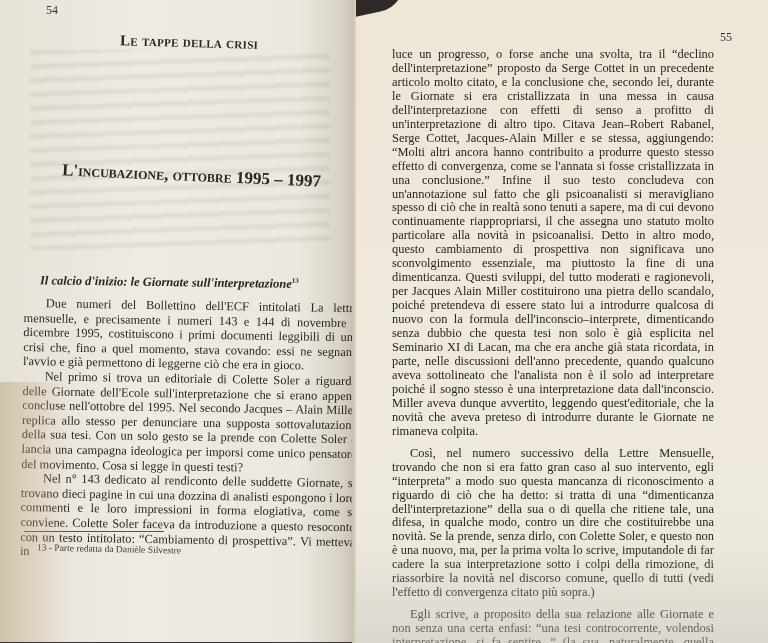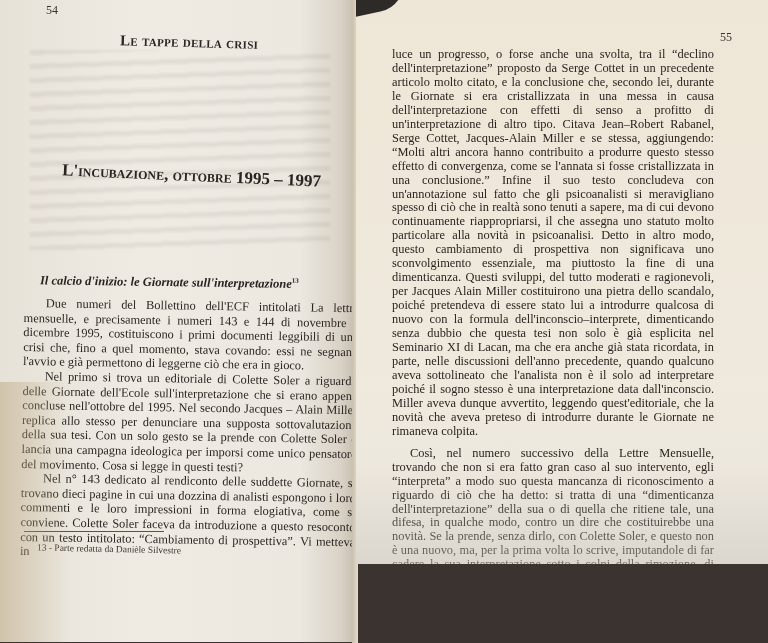--- a/index.html
+++ b/index.html
@@ -17,21 +17,21 @@
   .page-left .shade {
     position: absolute; left: 0; bottom: 0; width: 70px; height: 260px;
     background: linear-gradient(90deg, rgba(190,170,135,0.55), rgba(190,170,135,0));
     pointer-events: none;
   }
   .gutter-strip {
     position: absolute; left: 352px; top: 0; width: 6px; height: 643px;
     background: linear-gradient(90deg, #c9bfae, #e6dcc8);
   }
   .page-right {
-    position: absolute; left: 356px; top: 0; width: 412px; height: 564px;
+    position: absolute; left: 356px; top: 0; width: 412px; height: 643px;
     background: linear-gradient(180deg, #eee6d6 0%, #efe9dd 60%, #ece7df 100%);
     overflow: hidden;
   }
   .page-right .corner-dark {
     position: absolute; left: -10px; top: -30px; width: 60px; height: 42px;
     background: #2e2a28; transform: rotate(-12deg); border-radius: 0 0 30px 0;
   }
   .page-right .bottom-shade {
     position: absolute; left: 0; bottom: 0; width: 412px; height: 100px;
     background: linear-gradient(180deg, rgba(0,0,0,0), rgba(200,195,185,0.45));

